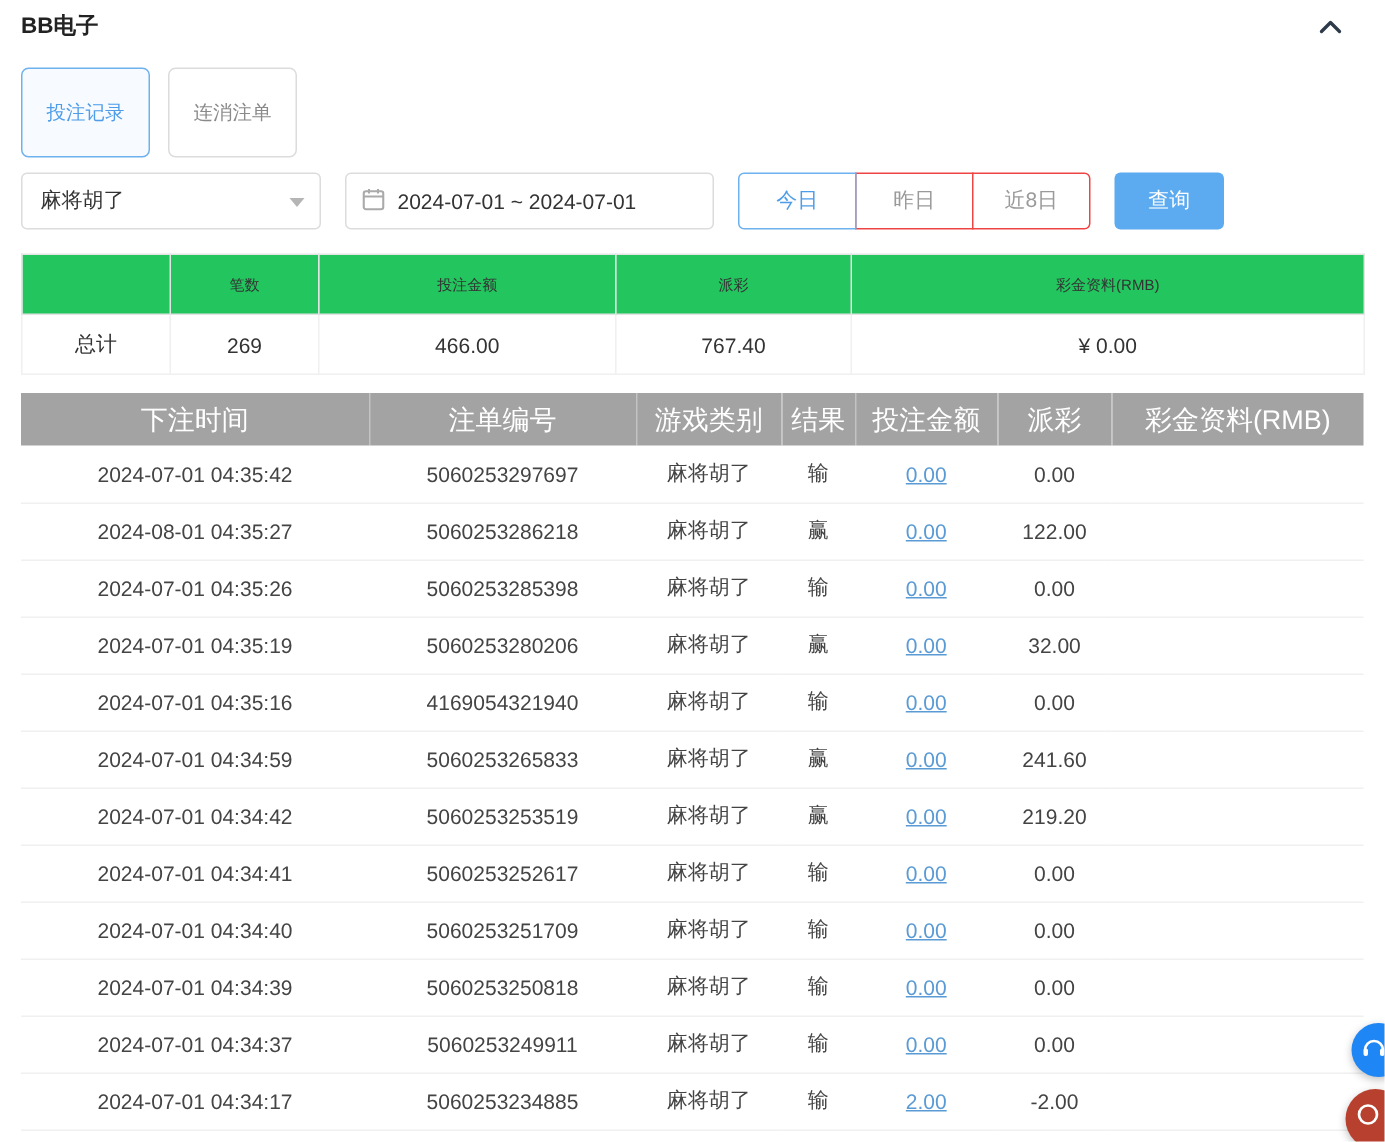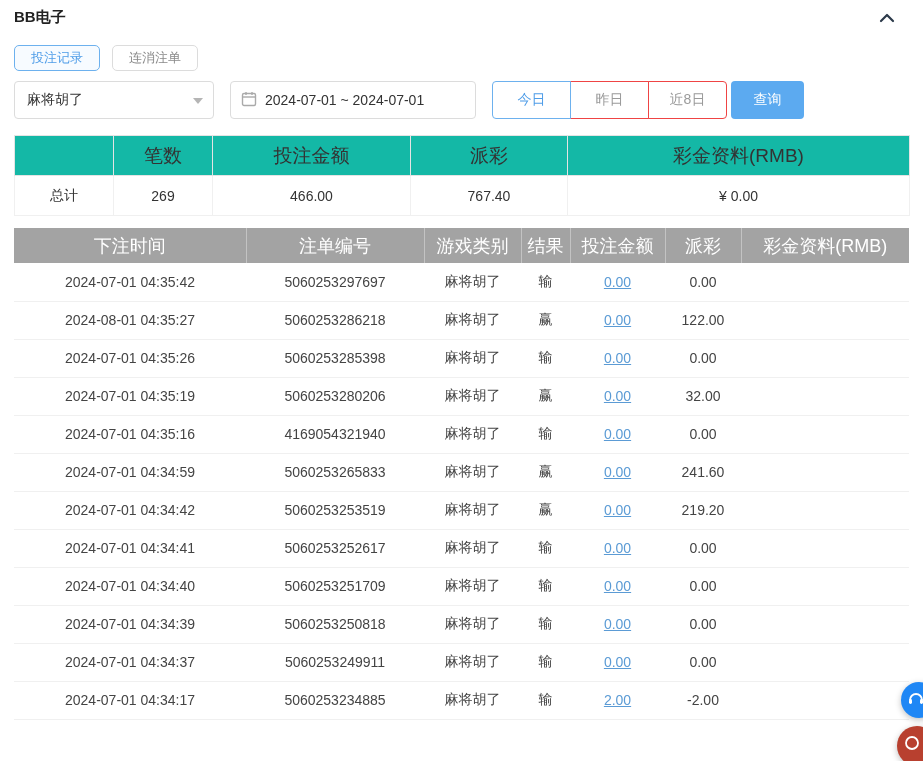--- a/index.html
+++ b/index.html
@@ -7,45 +7,45 @@
     font-family:"Liberation Sans","DejaVu Sans",sans-serif; color:#333; font-size:14px; }
   .page { position:relative; width:923px; height:641px; padding:0 14px; }
 
   
   .panel-header { display:flex; align-items:center; justify-content:space-between; padding:8px 0 6px 0; }
   .panel-title { font-size:15px; font-weight:bold; color:#222; }
   .collapse-btn { cursor:pointer; margin-right:14px; display:flex; align-items:center; }
 
   
   .tabs { display:flex; gap:12px; margin:12px 0 10px 0; }
-  .tab { padding:3px 16px; border:1px solid #dcdcdc; border-radius:5px; background:#fff; color:#8a8a8a; cursor:pointer; font-size:13px; }
+  .tab { padding:20px 16px; border:1px solid #dcdcdc; border-radius:5px; background:#fff; color:#8a8a8a; cursor:pointer; font-size:13px; }
   .tab.active { border-color:#6db1ee; color:#4f9de8; background:#f7fbff; }
 
   
   .filters { display:flex; align-items:center; margin:8px 0 16px 0; }
   .select-box { position:relative; width:200px; height:38px; border:1px solid #dcdcdc; border-radius:4px;
     display:flex; align-items:center; padding:0 30px 0 12px; cursor:pointer; }
   .select-caret { position:absolute; right:10px; top:16px; width:0; height:0;
     border-left:5px solid transparent; border-right:5px solid transparent; border-top:6px solid #b5b5b5; }
   .date-box { margin-left:16px; width:246px; height:38px; border:1px solid #dcdcdc; border-radius:4px;
     display:flex; align-items:center; padding:0 10px; cursor:pointer; gap:8px; }
   .date-text { color:#333; white-space:nowrap;text-align:right; }
   .quick-group { display:flex; margin-left:16px; }
   .quick-btn { width:79px; height:38px; border:1px solid #ef4444; background:#fff; color:#9a9a9a;
     font-size:14px; cursor:pointer; margin-left:-1px; display:flex; align-items:center; justify-content:center; }
   .quick-btn:first-child { border-radius:4px 0 0 4px; margin-left:0; }
   .quick-btn:last-child { border-radius:0 4px 4px 0; }
   .quick-btn.active { border-color:#6db1ee; color:#4f9de8; z-index:2; }
-  .query-btn { margin-left:4px; width:73px; height:38px; border:none; border-radius:4px;
+  .query-btn { margin-left:16px; width:73px; height:38px; border:none; border-radius:4px;
     background:#5caaf0; color:#fff; font-size:14px; cursor:pointer; }
 
   
   table { border-collapse:collapse; table-layout:fixed; width:895px; }
   .summary { margin-bottom:12px; }
-  .summary th { background:#14b8a6; height:40px; font-weight:normal; color:#333; font-size:19px; }
+  .summary th { background:#22c55e; height:40px; font-weight:normal; color:#333; font-size:10px; }
   .summary td { background:#fff; height:40px; text-align:center; border:1px solid #f0f0f0; border-top:none; }
   .summary th { border:1px solid #e4e4e4; }
 
   
   .bet-table th { background:#a3a3a3; color:#fff; height:35px; font-weight:normal; font-size:18px;
     border-right:1px solid rgba(255,255,255,0.35); }
   .bet-table th:last-child { border-right:none; }
   .bet-table td { height:38px; text-align:center; border-bottom:1px solid #f0f0f0; color:#444; }
   .link { color:#5b9bd5; text-decoration:underline; cursor:pointer; }
   .neg { color:#e05244; }

